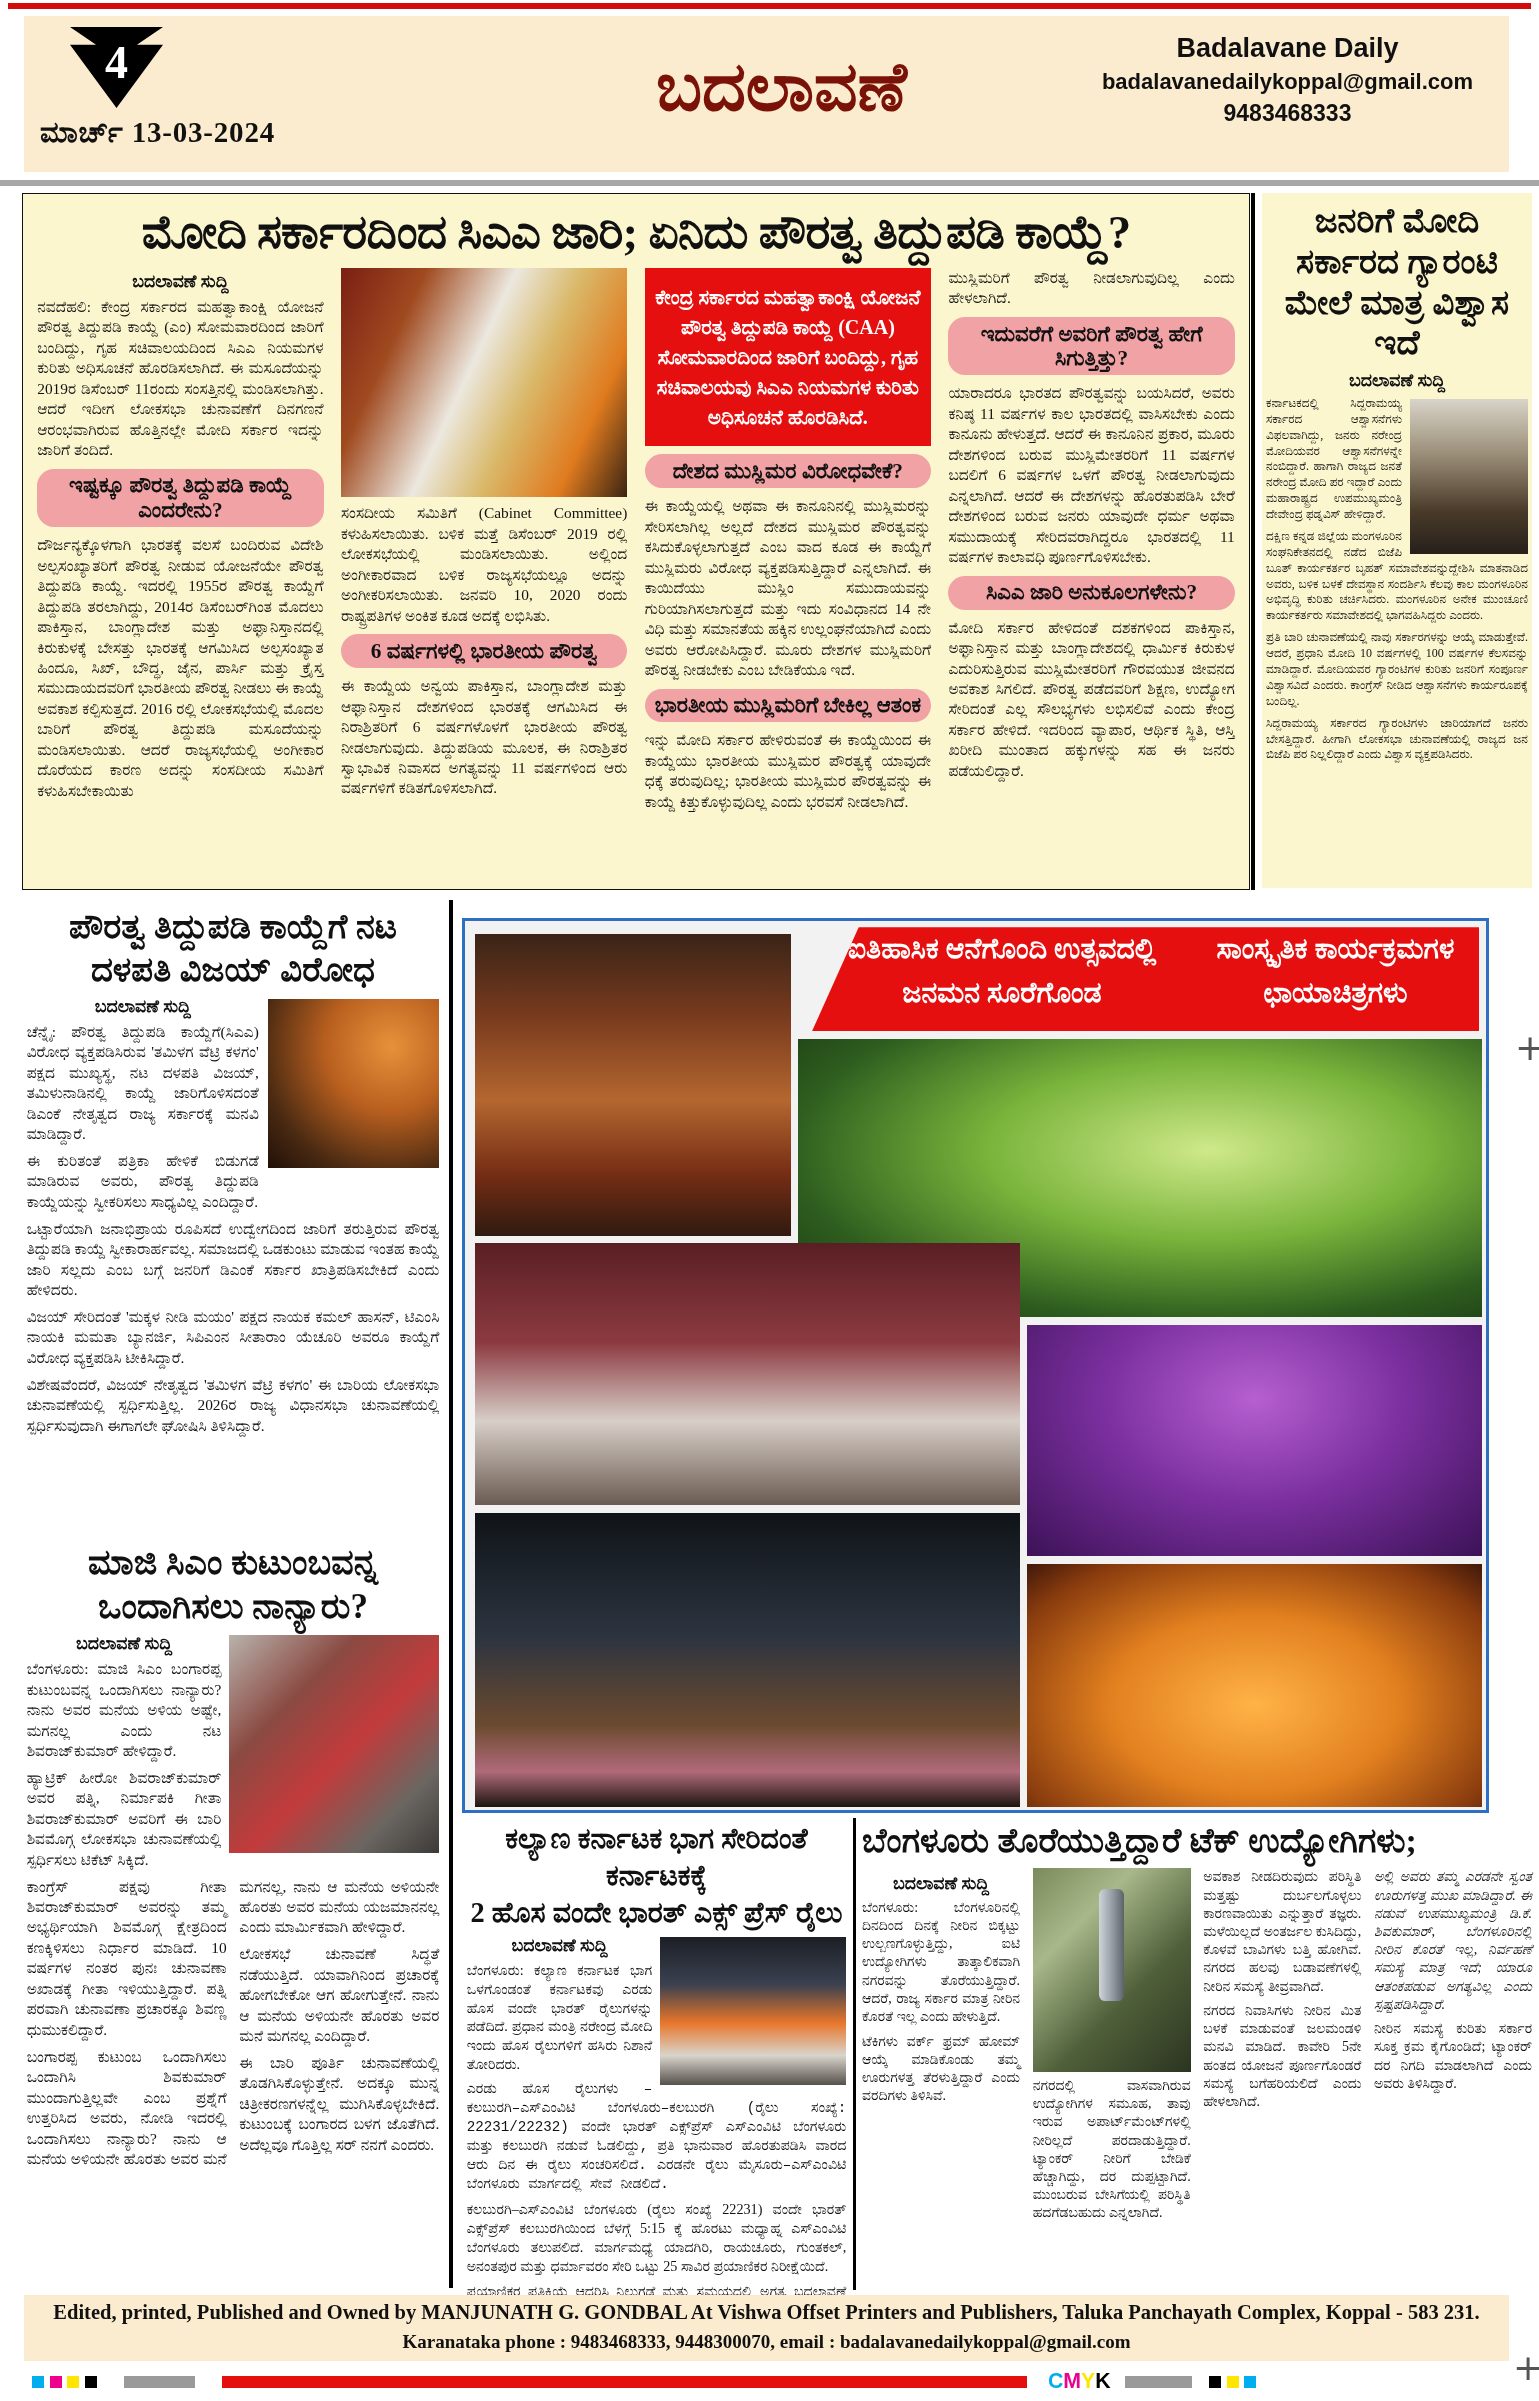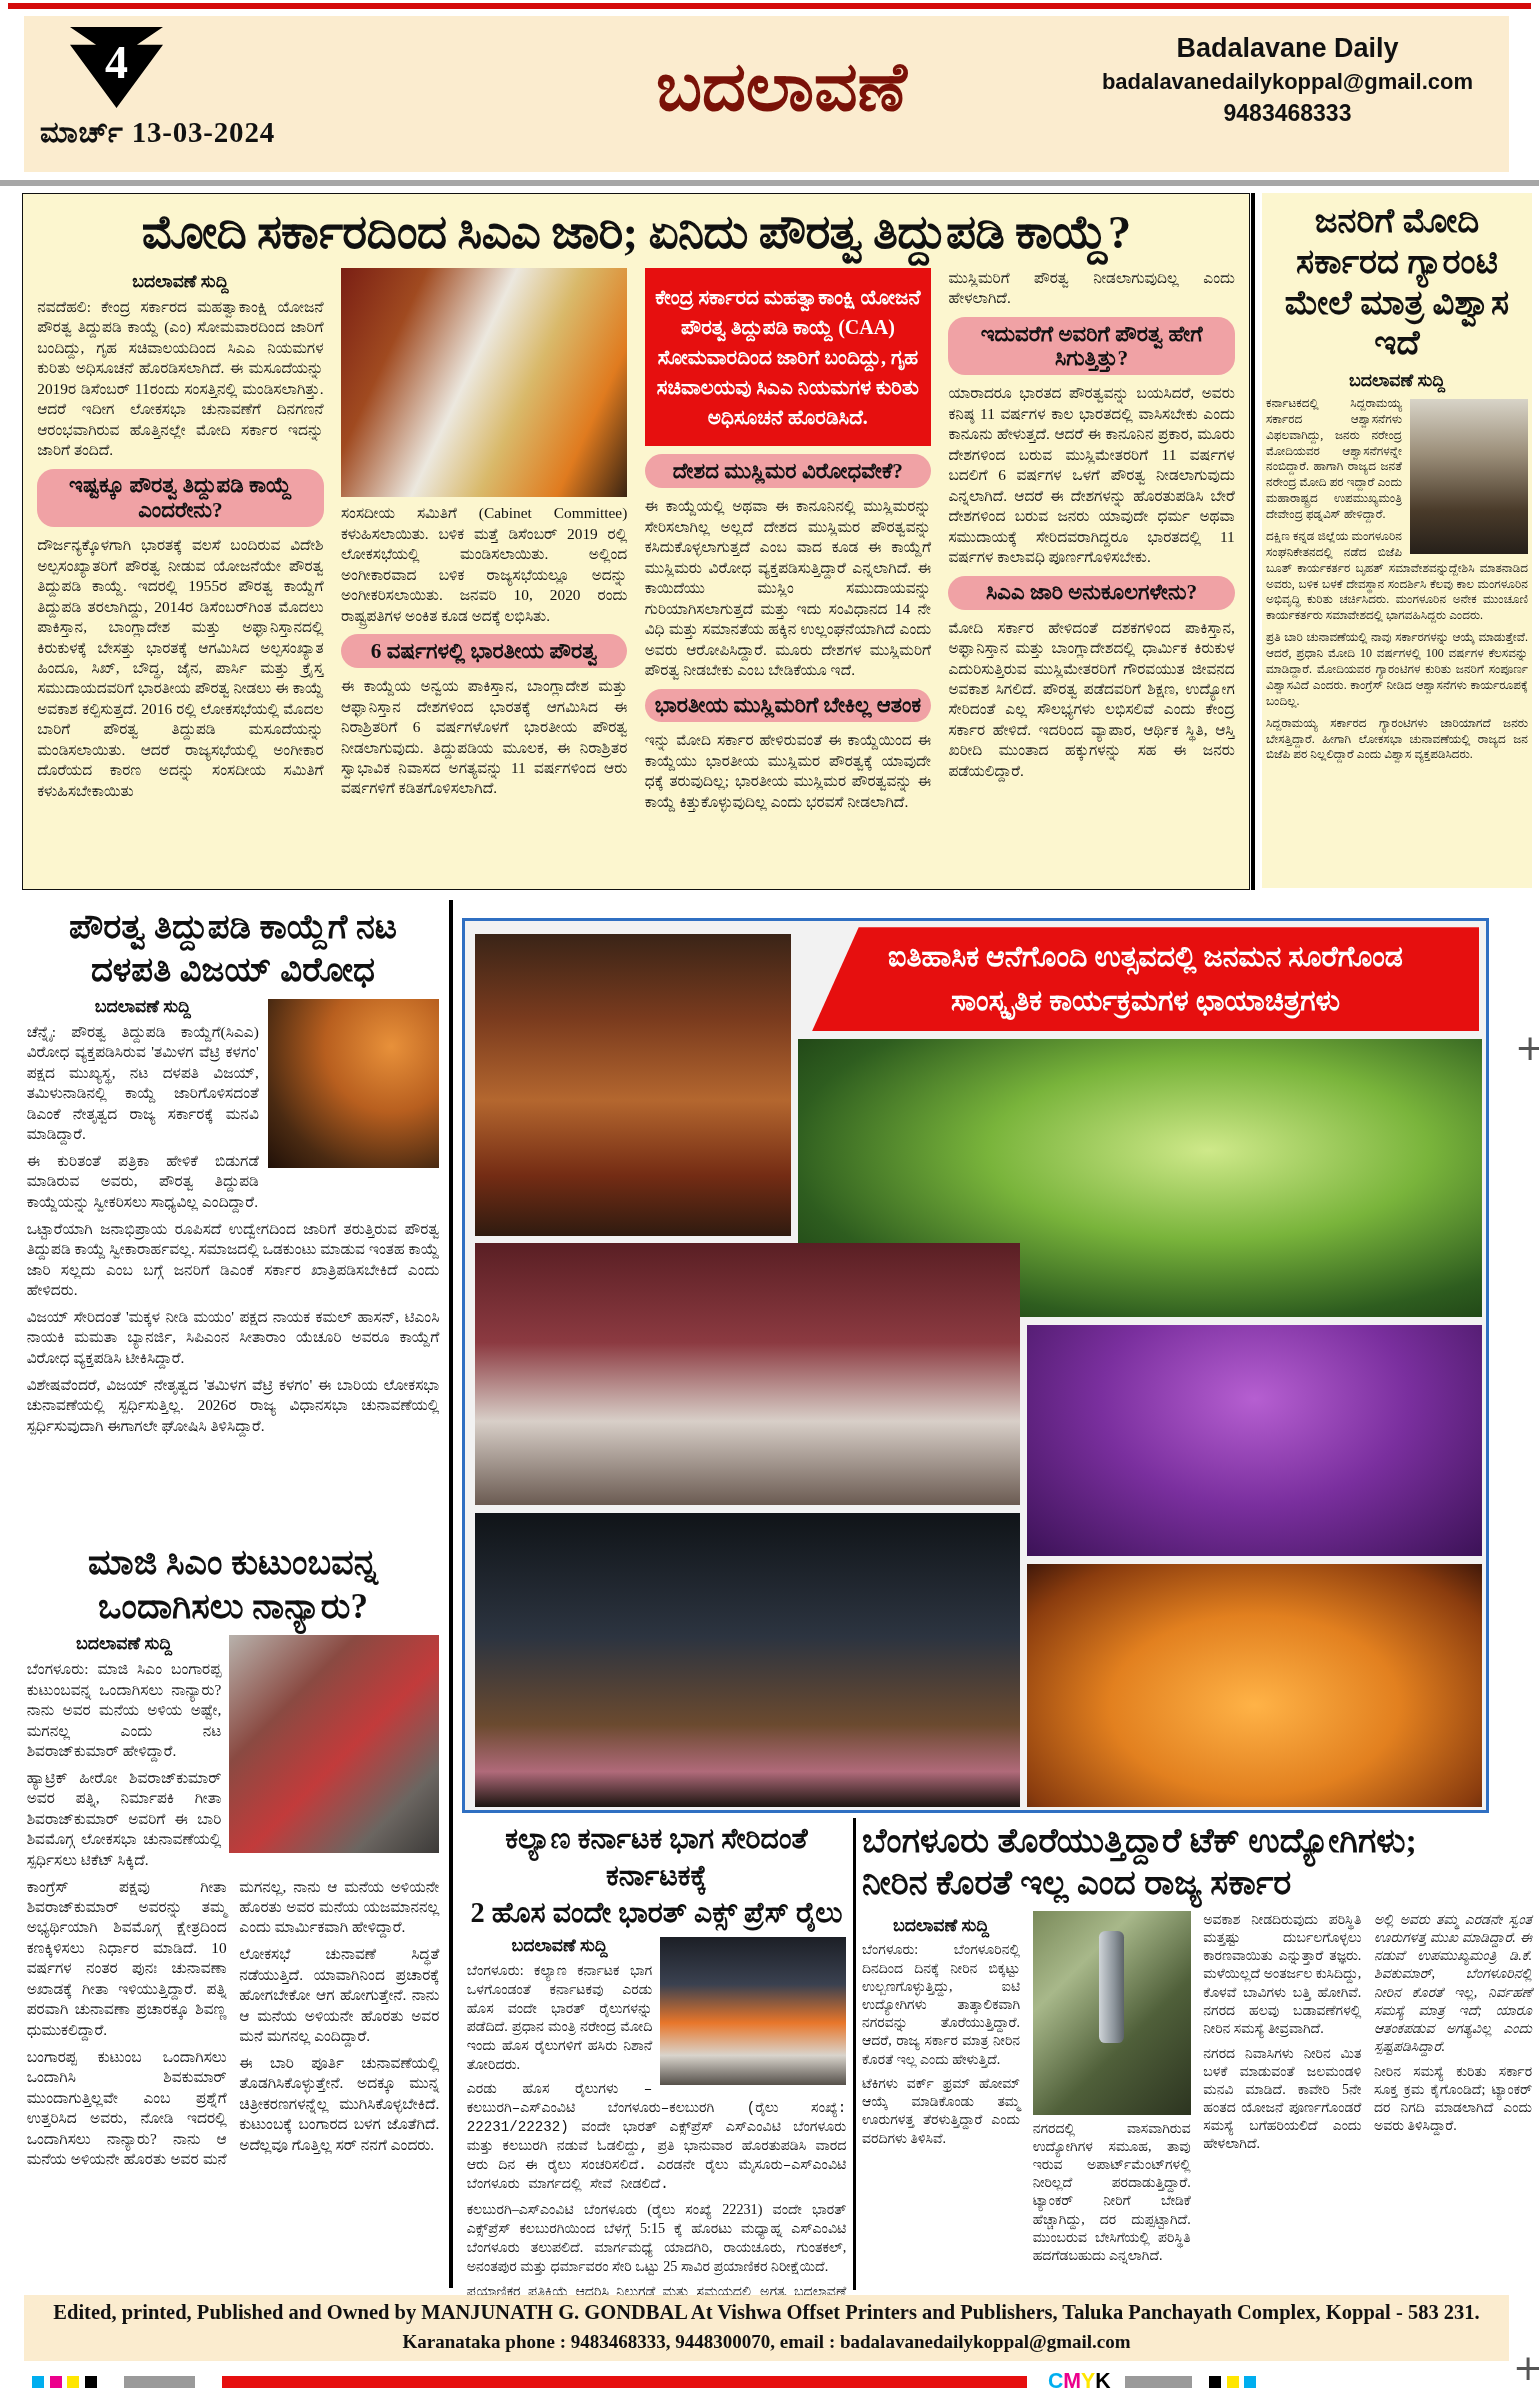--- a/index.html
+++ b/index.html
@@ -47,21 +47,21 @@
   .vijay-box{position:absolute;left:22px;top:900px;width:422px;height:624px;background:#fff;}
   .vijay-h{font-size:34px;font-weight:bold;text-align:center;line-height:1.25;margin:6.3px 3.2px 4.7px;}
   .vijay-photo{float:right;width:171px;height:169px;margin:3.2px 0 6.3px 9.5px;
       background:radial-gradient(circle at 72% 28%,#e8913a 0%,#b85f1f 38%,#4a2a12 75%,#201008 100%);}
   
   .montage{position:absolute;left:462px;top:918px;width:1027px;height:895px;background:#f2f2f2;
            border:3.2px solid #2f6fc2;box-sizing:border-box;}
   .banner{position:absolute;left:347px;top:6.3px;width:667px;height:104px;background:#e60f0f;
           clip-path:polygon(7% 0,100% 0,100% 100%,0 100%);
           color:#fff;font-weight:bold;font-size:28.4px;text-align:center;line-height:1.55;
-          display:flex;flex-direction:column;justify-content:center;}
+          display:flex;flex-direction:row;justify-content:center;}
   .ph{position:absolute;}
   .ph1{left:9.5px;top:12.6px;width:316px;height:302px;
       background:linear-gradient(180deg,#3a2417 0%,#7a3b1e 28%,#b4672f 55%,#742c14 80%,#2f1b10 100%);}
   .ph2{left:333px;top:118px;width:684px;height:278px;
       background:radial-gradient(ellipse at 60% 40%,#cfe98a 0%,#79b43b 38%,#2e5d1f 72%,#14310f 100%);}
   .ph3{left:9.5px;top:322px;width:545px;height:262px;
       background:linear-gradient(180deg,#5a1f24 0%,#8c3a41 38%,#d8cfc8 68%,#6b5b52 100%);}
   .ph4{left:562px;top:404px;width:455px;height:231px;
       background:radial-gradient(ellipse at 50% 32%,#b65fd1 0%,#7a2f9e 48%,#3c1257 100%);}
   .ph5{left:9.5px;top:592px;width:545px;height:294px;
@@ -231,21 +231,20 @@
       <p class="body-t" style="margin:0 0 6.3px;">ಕಲಬುರಗಿ–ಎಸ್‌ಎಂವಿಟಿ ಬೆಂಗಳೂರು (ರೈಲು ಸಂಖ್ಯೆ 22231) ವಂದೇ ಭಾರತ್ ಎಕ್ಸ್‌ಪ್ರೆಸ್ ಕಲಬುರಗಿಯಿಂದ ಬೆಳಗ್ಗೆ 5:15 ಕ್ಕೆ ಹೊರಟು ಮಧ್ಯಾಹ್ನ ಎಸ್‌ಎಂವಿಟಿ ಬೆಂಗಳೂರು ತಲುಪಲಿದೆ. ಮಾರ್ಗಮಧ್ಯೆ ಯಾದಗಿರಿ, ರಾಯಚೂರು, ಗುಂತಕಲ್, ಅನಂತಪುರ ಮತ್ತು ಧರ್ಮಾವರಂ ಸೇರಿ ಒಟ್ಟು 25 ಸಾವಿರ ಪ್ರಯಾಣಿಕರ ನಿರೀಕ್ಷೆಯಿದೆ.</p>
       <p class="body-t" style="margin:0;">ಪ್ರಯಾಣಿಕರ ಪ್ರತಿಕ್ರಿಯೆ ಆಧರಿಸಿ ನಿಲುಗಡೆ ಮತ್ತು ಸಮಯದಲ್ಲಿ ಅಗತ್ಯ ಬದಲಾವಣೆ ಮಾಡಲಾಗುವುದು ಎಂದು ನೈರುತ್ಯ ರೈಲ್ವೆ ಅಧಿಕಾರಿಗಳು ತಿಳಿಸಿದ್ದಾರೆ.</p>
     </div>
   </div>
 
   <div class="vline" style="left:853px;top:1818px;width:3.2px;height:472px;"></div>
 
   <div class="water-box">
     <div class="water-h">
       <span>ಬೆಂಗಳೂರು ತೊರೆಯುತ್ತಿದ್ದಾರೆ ಟೆಕ್ ಉದ್ಯೋಗಿಗಳು;</span><br>
-      <span>ನೀರಿನ ಕೊರತೆ ಇಲ್ಲ ಎಂದ ರಾಜ್ಯ ಸರ್ಕಾರ</span>
     </div>
     <div class="water-cols">
       <div class="wcol">
         <div class="byline">ಬದಲಾವಣೆ ಸುದ್ದಿ</div>
         <p style="margin:0 0 6.3px;">ಬೆಂಗಳೂರು: ಬೆಂಗಳೂರಿನಲ್ಲಿ ದಿನದಿಂದ ದಿನಕ್ಕೆ ನೀರಿನ ಬಿಕ್ಕಟ್ಟು ಉಲ್ಬಣಗೊಳ್ಳುತ್ತಿದ್ದು, ಐಟಿ ಉದ್ಯೋಗಿಗಳು ತಾತ್ಕಾಲಿಕವಾಗಿ ನಗರವನ್ನು ತೊರೆಯುತ್ತಿದ್ದಾರೆ. ಆದರೆ, ರಾಜ್ಯ ಸರ್ಕಾರ ಮಾತ್ರ ನೀರಿನ ಕೊರತೆ ಇಲ್ಲ ಎಂದು ಹೇಳುತ್ತಿದೆ.</p>
         <p style="margin:0;">ಟೆಕಿಗಳು ವರ್ಕ್ ಫ್ರಮ್ ಹೋಮ್ ಆಯ್ಕೆ ಮಾಡಿಕೊಂಡು ತಮ್ಮ ಊರುಗಳತ್ತ ತೆರಳುತ್ತಿದ್ದಾರೆ ಎಂದು ವರದಿಗಳು ತಿಳಿಸಿವೆ.</p>
       </div>
       <div class="wcol">
         <div class="tap-photo"></div>
         <p style="margin:0;">ನಗರದಲ್ಲಿ ವಾಸವಾಗಿರುವ ಉದ್ಯೋಗಿಗಳ ಸಮೂಹ, ತಾವು ಇರುವ ಅಪಾರ್ಟ್‌ಮೆಂಟ್‌ಗಳಲ್ಲಿ ನೀರಿಲ್ಲದೆ ಪರದಾಡುತ್ತಿದ್ದಾರೆ. ಟ್ಯಾಂಕರ್ ನೀರಿಗೆ ಬೇಡಿಕೆ ಹೆಚ್ಚಾಗಿದ್ದು, ದರ ದುಪ್ಪಟ್ಟಾಗಿದೆ. ಮುಂಬರುವ ಬೇಸಿಗೆಯಲ್ಲಿ ಪರಿಸ್ಥಿತಿ ಹದಗೆಡಬಹುದು ಎನ್ನಲಾಗಿದೆ.</p>

